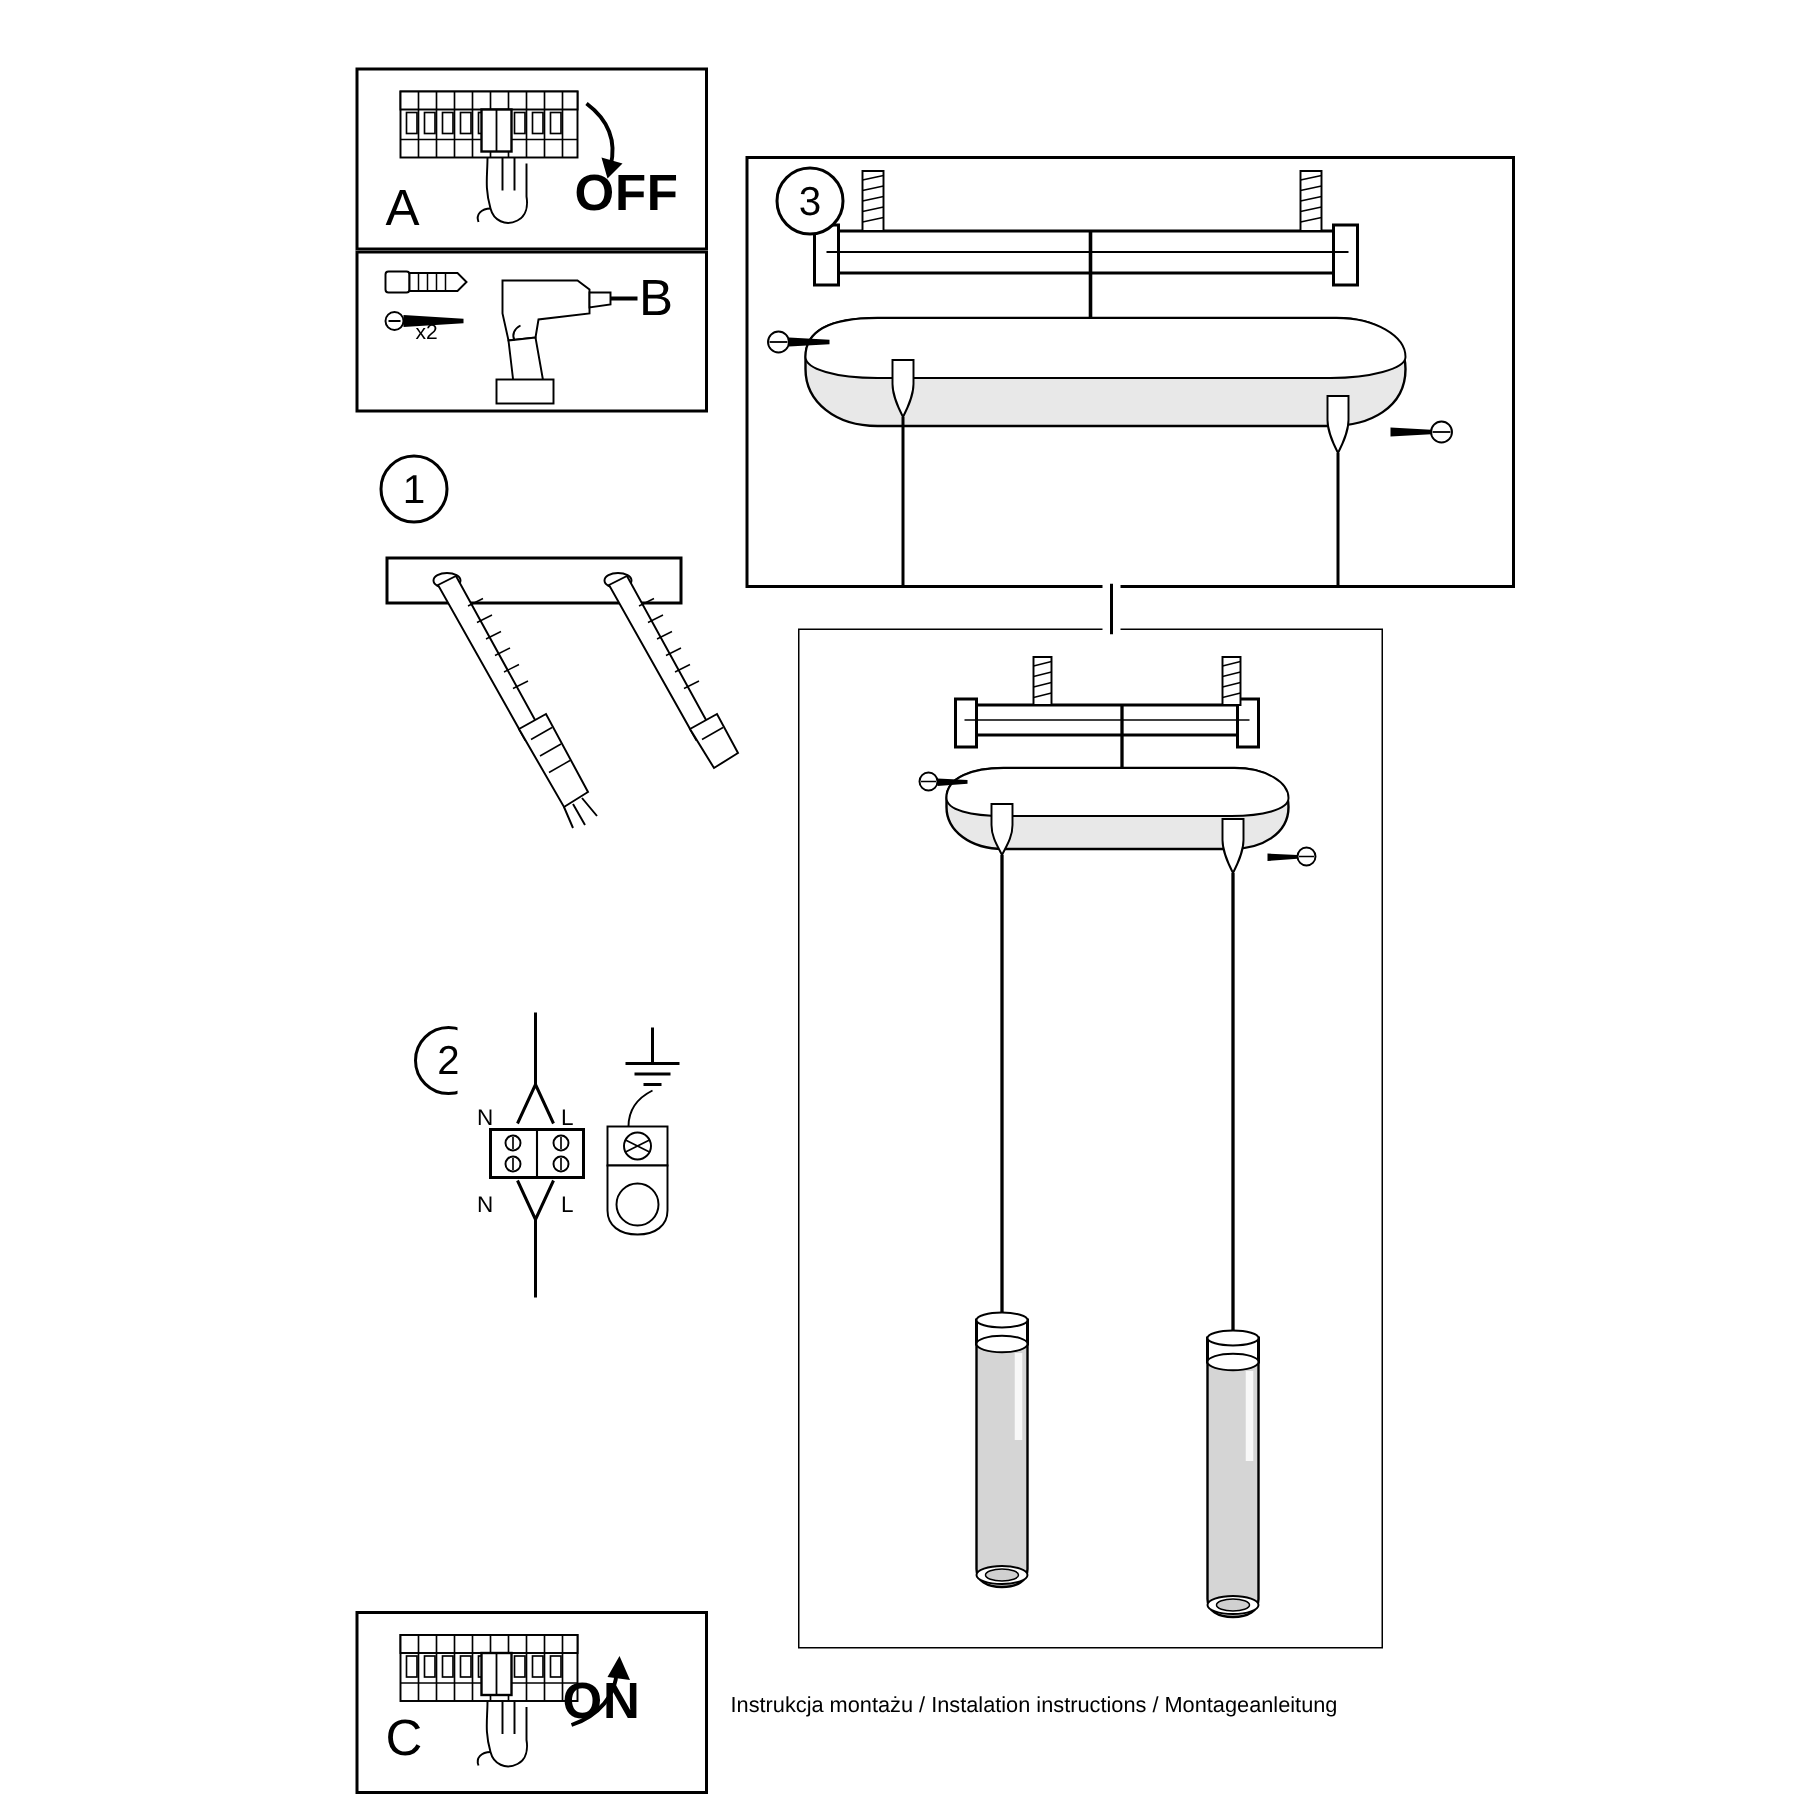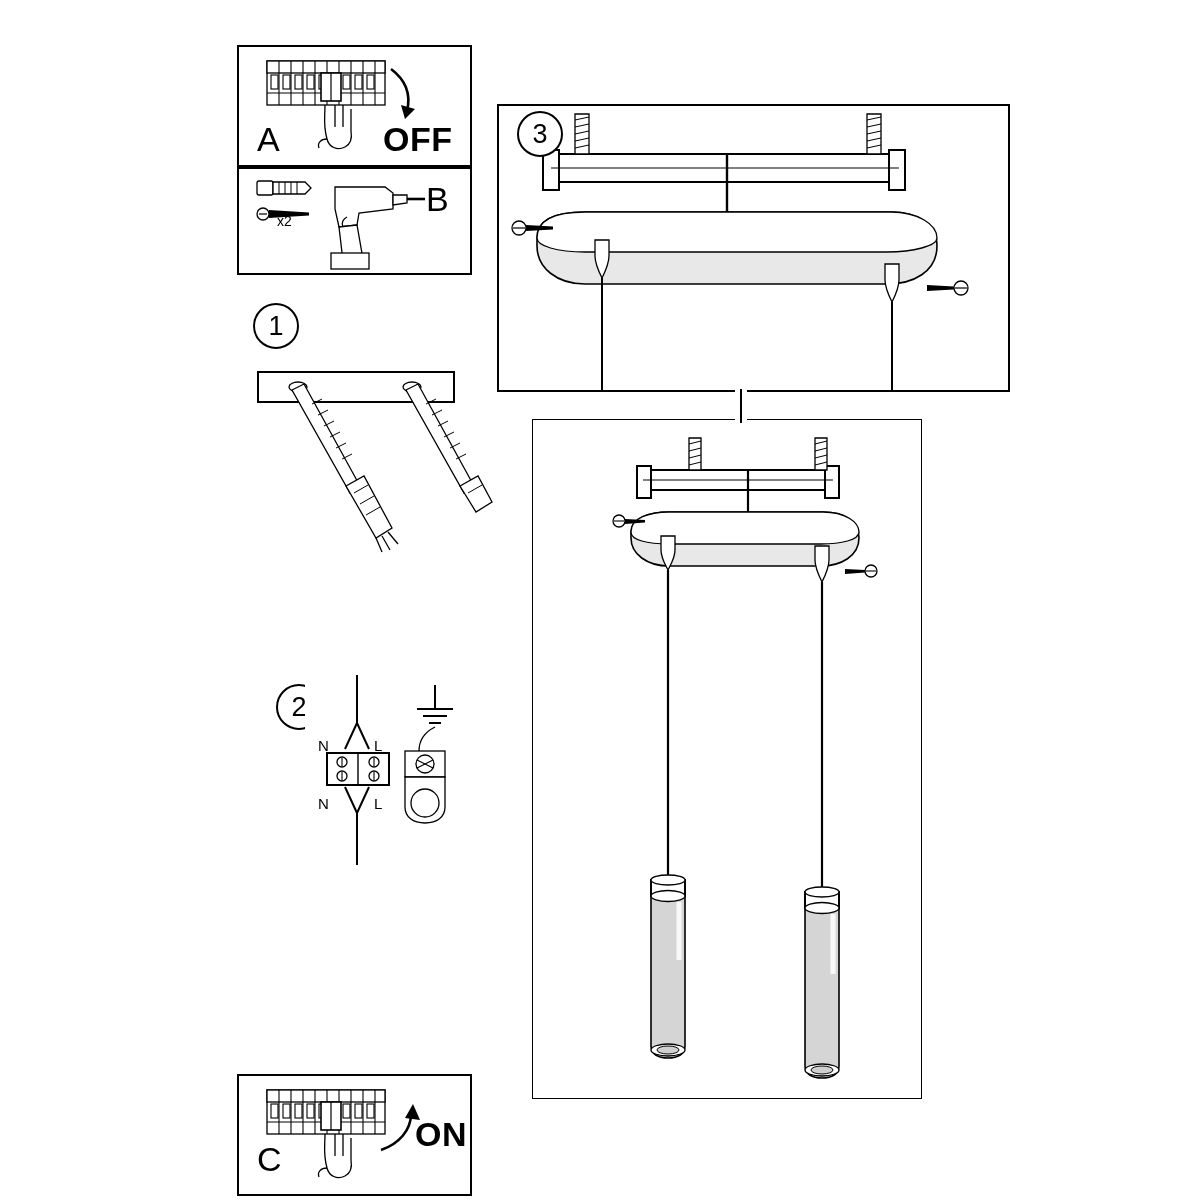--- a/index.html
+++ b/index.html
@@ -113,21 +113,21 @@
         <path d="M96 58 L96 80"></path>
         <path d="M104 58 L104 80"></path>
         <path d="M88 92 C82 92, 78 96, 80 101"></path>
       </g>
 
       <path d="M152 22 C168 34, 172 48, 168 64" class="ink-thick"></path>
       <polygon points="162,58 176,62 166,72" class="fillblack"></polygon>
     </svg>
   </div>
   <div class="lbl big-letter" style="left:257px; top:120px;">A</div>
-  <div class="lbl big-word" style="left:383px; top:120px;">OFF</div>
+  <div class="lbl big-word" style="left:383px; top:110px;">OFF</div>
 
   <div class="panel" style="left:237px; top:167px; width:235px; height:108px;">
     <svg width="231" height="104" viewBox="0 0 231 104">
 
       <g>
         <rect class="fillwhite-thin" x="18" y="12" width="16" height="14" rx="2"></rect>
         <path class="fillwhite-thin" d="M34 13 L66 13 L72 19 L66 25 L34 25 Z"></path>
         <g stroke="#000" stroke-width="1">
           <line x1="40" y1="13" x2="40" y2="25"></line>
           <line x1="46" y1="13" x2="46" y2="25"></line>
@@ -279,21 +279,21 @@
         <path d="M86 58 C86 70, 84 78, 88 92 C90 100, 98 104, 106 100 C112 97, 113 90, 112 84 L112 62"></path>
         <path d="M96 58 L96 80"></path>
         <path d="M104 58 L104 80"></path>
         <path d="M88 92 C82 92, 78 96, 80 101"></path>
       </g>
       <path d="M142 74 C160 68, 172 54, 172 38" class="ink-thick"></path>
       <polygon points="166,42 174,28 181,44" class="fillblack"></polygon>
     </svg>
   </div>
   <div class="lbl big-letter" style="left:257px; top:1140px;">C</div>
-  <div class="lbl big-word" style="left:375px; top:1115px;margin-left:40px;">ON</div>
+  <div class="lbl big-word" style="left:375px; top:1115px;">ON</div>
 
   <div class="panel" style="left:497px; top:104px; width:513px; height:288px;">
     <svg width="509" height="284" viewBox="0 0 509 284">
 
       <path class="fillwhite" d="M52 48 L400 48 L400 76 L52 76 Z"></path>
       <path class="fillwhite" d="M44 44 L60 44 L60 84 L44 84 Z"></path>
       <path class="fillwhite" d="M390 44 L406 44 L406 84 L390 84 Z"></path>
       <line x1="52" y1="62" x2="400" y2="62" stroke="#000" stroke-width="1.2"></line>
 
       <g>
@@ -410,15 +410,16 @@
         <ellipse cx="289" cy="650" rx="11" ry="4" fill="#d0d0d0" stroke="#000" stroke-width="1"></ellipse>
       </g>
     </svg>
   </div>
 
   <svg class="panel noborder" style="left:735px; top:389px; width:12px; height:34px; border:none;" width="12" height="34" viewBox="0 0 12 34">
     <line x1="6" y1="0" x2="6" y2="34" stroke="#000" stroke-width="2"></line>
   </svg>
 
   <div class="footer">
+    <div>Instrukcja montażu / Instalation instructions / Montageanleitung</div>
   </div>
 
 </div>
 
 </body></html>

